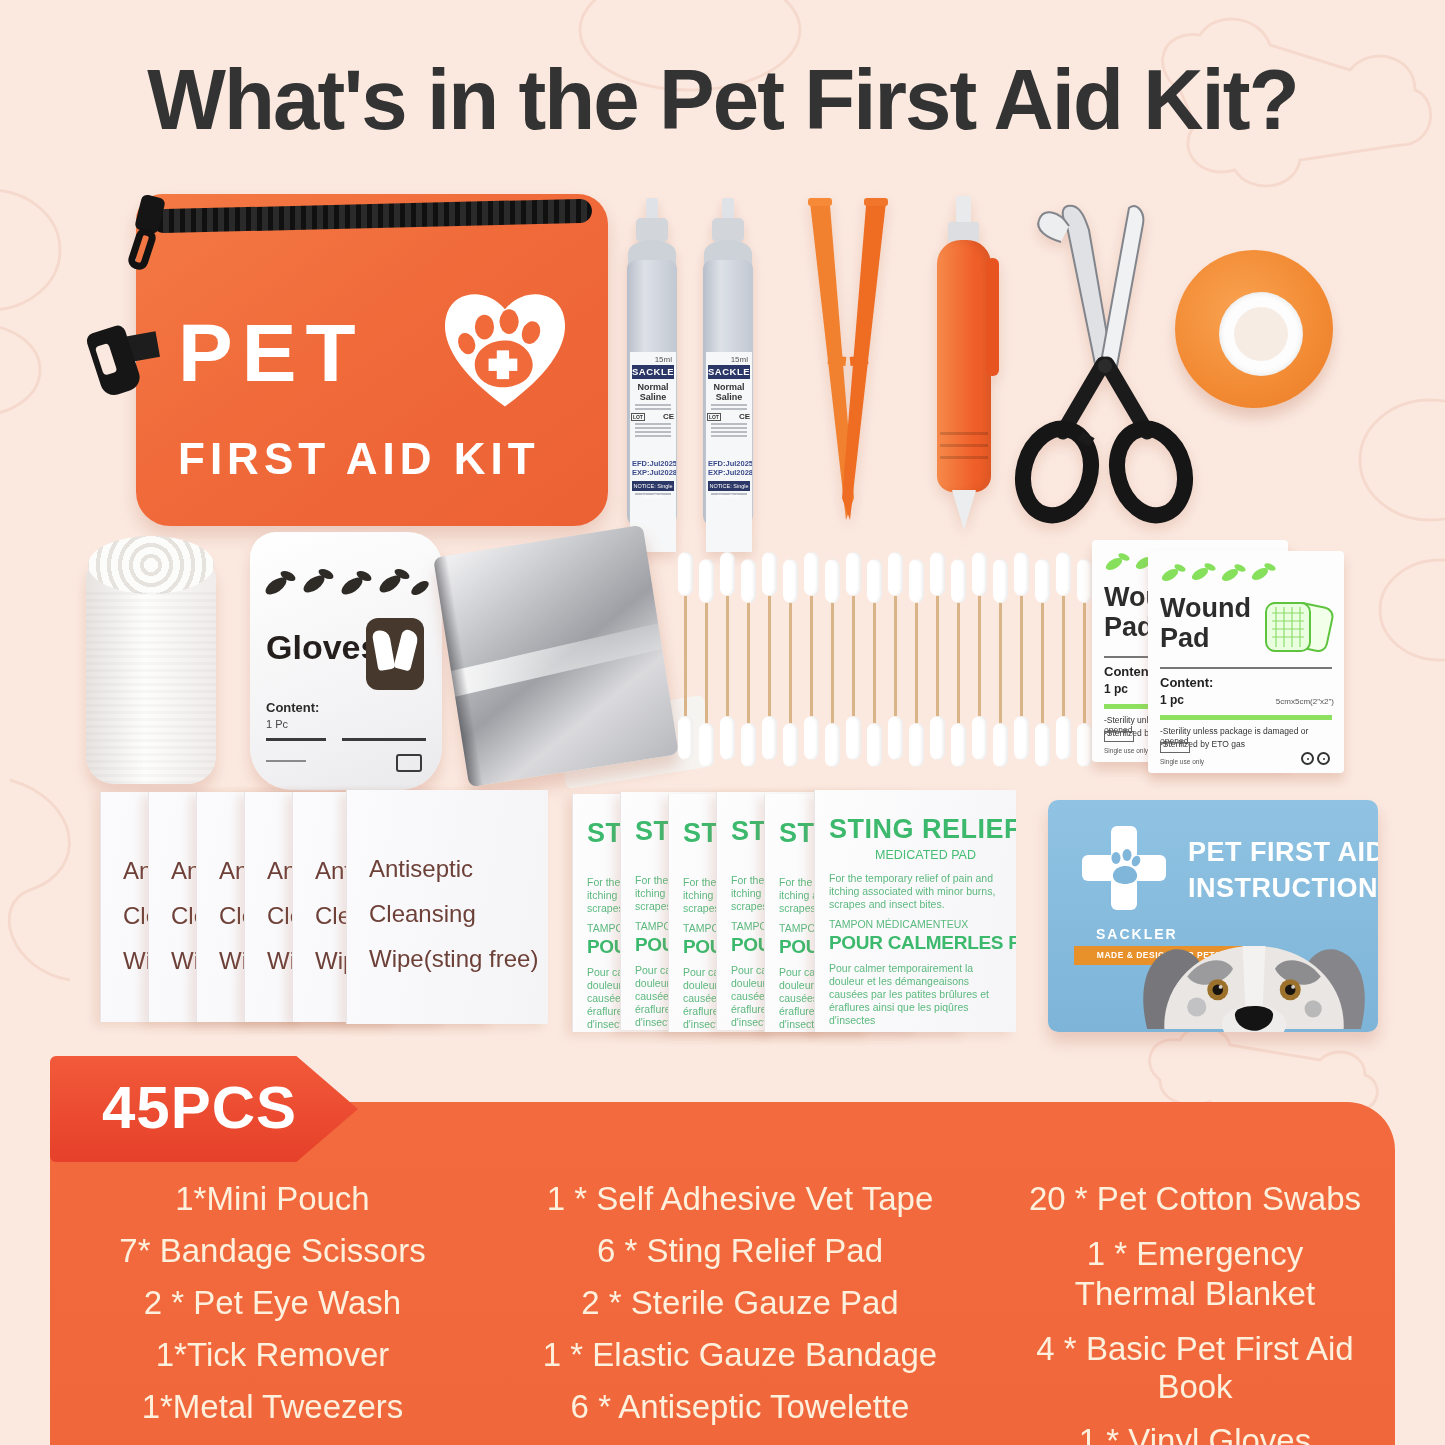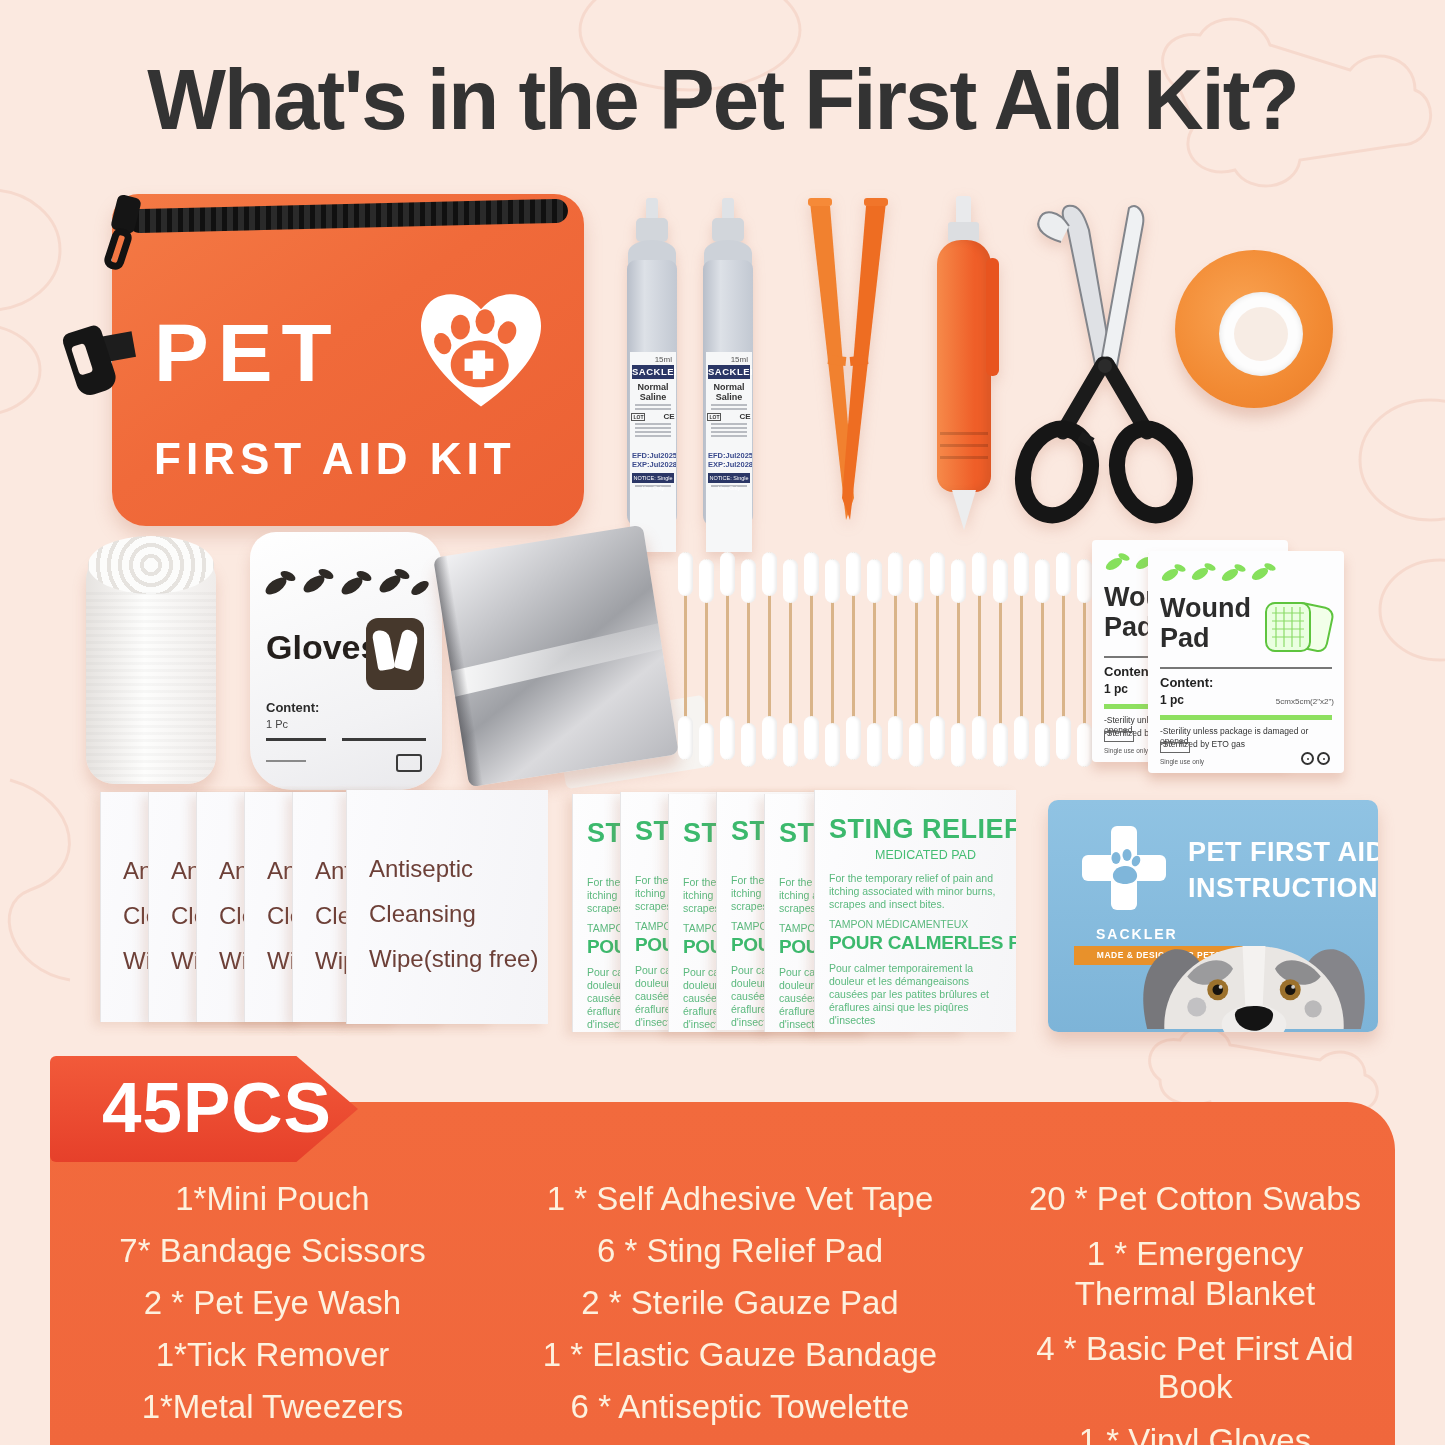--- a/index.html
+++ b/index.html
@@ -4,44 +4,44 @@
 <style>
 *{margin:0;padding:0;box-sizing:border-box}
 html,body{background:#fbe9e0}
 body{font-family:"Liberation Sans",sans-serif}
 #stage{position:relative;width:1445px;height:1445px;margin:0 auto;background:#fbe9e0;overflow:hidden}
 svg.pattern{position:absolute;opacity:.55;pointer-events:none}
 .pattern path,.pattern ellipse,.pattern circle{stroke:#f3cdbf;fill:none;stroke-width:3}
 
 .title{position:absolute;top:50px;left:0;width:100%;text-align:center;font-size:86px;font-weight:bold;color:#333;letter-spacing:-2px;transform:scaleX(.97)}
 
-.pouch{position:absolute;left:112px;top:194px;width:472px;height:332px;background:linear-gradient(145deg,#f47a45 0%,#f06a3a 45%,#ec6134 100%);border-radius:26px 30px 34px 34px;box-shadow:0 10px 18px rgba(190,120,95,.28)}
+.pouch{position:absolute;left:136px;top:194px;width:472px;height:332px;background:linear-gradient(145deg,#f47a45 0%,#f06a3a 45%,#ec6134 100%);border-radius:26px 30px 34px 34px;box-shadow:0 10px 18px rgba(190,120,95,.28)}
 .zipper{position:absolute;left:16px;top:10px;width:440px;height:24px;background:repeating-linear-gradient(90deg,#2a2a2a 0 6px,#101010 6px 11px);border-radius:12px;transform:rotate(-1.4deg)}
 .zip-pull{position:absolute;left:2px;top:2px;width:24px;height:36px;background:#151515;border-radius:6px;transform:rotate(14deg)}
 .zip-loop{position:absolute;left:-4px;top:34px;width:20px;height:42px;border:7px solid #121212;border-radius:9px;transform:rotate(18deg);background:transparent}
 .clip{position:absolute;left:-42px;top:134px;width:40px;height:66px;background:#161616;border-radius:8px 8px 14px 14px;transform:rotate(-18deg)}
 .clip:before{content:"";position:absolute;left:6px;top:14px;width:14px;height:30px;background:#fbe9e0;border-radius:4px}
 .clip-strap{position:absolute;left:-12px;top:140px;width:34px;height:26px;background:#1d1d1d;transform:rotate(-10deg)}
 .pouch-t1{position:absolute;left:42px;top:112px;font-size:82px;font-weight:bold;color:#fff;letter-spacing:9px}
 .pouch-t2{position:absolute;left:42px;top:240px;font-size:44px;font-weight:bold;color:#fff;letter-spacing:5px}
 .pouch-logo{position:absolute;right:34px;top:92px;width:138px;height:126px}
 
 .vial{position:absolute;width:52px;height:332px;filter:drop-shadow(0 6px 6px rgba(190,120,95,.25))}
 .vial-tip{position:absolute;left:20px;top:0;width:12px;height:22px;background:#dfe2e6;border-radius:3px}
 .vial-cap{position:absolute;left:10px;top:20px;width:32px;height:24px;background:#d2d6db;border-radius:5px}
 .vial-shoulder{position:absolute;left:2px;top:42px;width:48px;height:26px;background:#cdd2d9;border-radius:50% 50% 0 0}
 .vial-body{position:absolute;left:1px;top:62px;width:50px;height:268px;background:linear-gradient(90deg,#b8bec9,#dde1e7 35%,#c2c8d2);border-radius:9px 9px 13px 13px}
 .vial-label{position:absolute;left:3px;top:92px;width:46px;height:200px;background:#f6f7f8;padding:3px 2px;font-size:7px;overflow:hidden}
 .v-vol{text-align:right;font-size:8px;color:#555;padding-right:2px}
 .v-brand{background:#2b3766;color:#fff;font-weight:bold;font-size:9.5px;text-align:center;height:14px;line-height:14px;letter-spacing:.5px;margin-top:1px}
 .v-name{font-size:9px;font-weight:bold;color:#333;text-align:center;margin-top:3px}
 .v-bar{height:2px;background:#b9bcc2;margin:2px 3px}
-.v-ce{display:flex;gap:18px;align-items:center;justify-content:center;margin:2px 0;font-size:8px;font-weight:bold;color:#333}
+.v-ce{display:flex;gap:18px;align-items:center;justify-content:flex-end;margin:2px 0;font-size:8px;font-weight:bold;color:#333}
 .v-ce .bx{border:1px solid #555;font-size:5px;padding:0 1px}
-.v-date{font-size:7.5px;font-weight:bold;color:#3a4a8c;text-align:left;margin-top:14px;line-height:9px}
+.v-date{font-size:7.5px;font-weight:bold;color:#3a4a8c;text-align:left;margin-top:22px;line-height:9px}
 .v-notice{background:#2b3766;color:#fff;font-size:5.5px;text-align:center;height:10px;line-height:10px;margin-top:4px}
 
 .tool{position:absolute;filter:drop-shadow(0 6px 7px rgba(190,120,95,.25))}
 .tape{position:absolute;left:1175px;top:250px;width:158px;height:158px;border-radius:50%;background:radial-gradient(circle at 42% 40%,#f9a352,#f28a33 60%,#ea7c28);box-shadow:0 10px 14px rgba(190,120,95,.3)}
 .tape:before{content:"";position:absolute;left:44px;top:42px;width:84px;height:84px;border-radius:50%;background:#fdfdfd;box-shadow:inset 0 0 6px rgba(0,0,0,.12)}
 .tape:after{content:"";position:absolute;left:59px;top:57px;width:54px;height:54px;border-radius:50%;background:#f7ece4}
 
 .gauze{position:absolute;left:86px;top:552px;width:130px;height:232px;background:linear-gradient(90deg,#e6e3e0,#fdfdfc 45%,#efecea);border-radius:28px;box-shadow:0 10px 14px rgba(190,120,95,.25)}
 .gauze:before{content:"";position:absolute;left:2px;top:-16px;width:126px;height:58px;border-radius:50%;background:repeating-radial-gradient(circle at 50% 50%,#fcfcfb 0 7px,#e6e3df 7px 11px)}
 .gauze:after{content:"";position:absolute;inset:40px 0 0 0;background:repeating-linear-gradient(0deg,rgba(0,0,0,.025) 0 3px,transparent 3px 7px);border-radius:0 0 28px 28px}
@@ -94,21 +94,21 @@
 .book{position:absolute;left:1048px;top:800px;width:330px;height:232px;background:linear-gradient(180deg,#90c3e3,#7db4d8);border-radius:10px;box-shadow:0 10px 16px rgba(190,120,95,.3);overflow:hidden}
 .bk-cross{position:absolute;left:30px;top:22px;width:92px;height:92px}
 .bk-cross .v{position:absolute;left:33px;top:4px;width:26px;height:84px;background:#fff;border-radius:6px}
 .bk-cross .h{position:absolute;left:4px;top:33px;width:84px;height:26px;background:#fff;border-radius:6px}
 .bk-title{position:absolute;left:140px;top:34px;font-size:27px;line-height:36px;font-weight:bold;color:#fff;letter-spacing:.5px}
 .bk-brand{position:absolute;left:48px;top:126px;font-size:14px;font-weight:bold;color:#fff;letter-spacing:2px}
 .bk-banner{position:absolute;left:26px;top:146px;width:170px;height:19px;background:#e8912b;color:#fff;font-size:8.5px;font-weight:bold;text-align:center;line-height:19px;letter-spacing:.5px}
 
 .panel{position:absolute;left:50px;top:1102px;width:1345px;height:343px;background:linear-gradient(180deg,#f26a3d,#f0673c);border-radius:48px 48px 0 0}
 .ribbon{position:absolute;left:50px;top:1056px;width:308px;height:106px;background:linear-gradient(180deg,#f25a3a,#e6402a);clip-path:polygon(0 0,80% 0,100% 50%,80% 100%,0 100%);border-radius:6px 0 0 6px}
-.ribbon span{position:absolute;left:52px;top:0;line-height:104px;font-size:71px;font-weight:bold;color:#fff;letter-spacing:1px}
+.ribbon span{position:absolute;left:52px;top:0;line-height:104px;font-size:60px;font-weight:bold;color:#fff;letter-spacing:1px}
 .kit-col{position:absolute;top:1180px;display:flex;flex-direction:column;gap:14px;text-align:center;color:#fdf1de;font-size:33px}
 .kit-col div{line-height:38px}
 #col1{left:85px;width:375px}
 #col2{left:470px;width:540px}
 #col3{left:1010px;width:370px;gap:16px}
 #col3 .two-line div{line-height:40px}
 </style>
 </head>
 <body>
 

